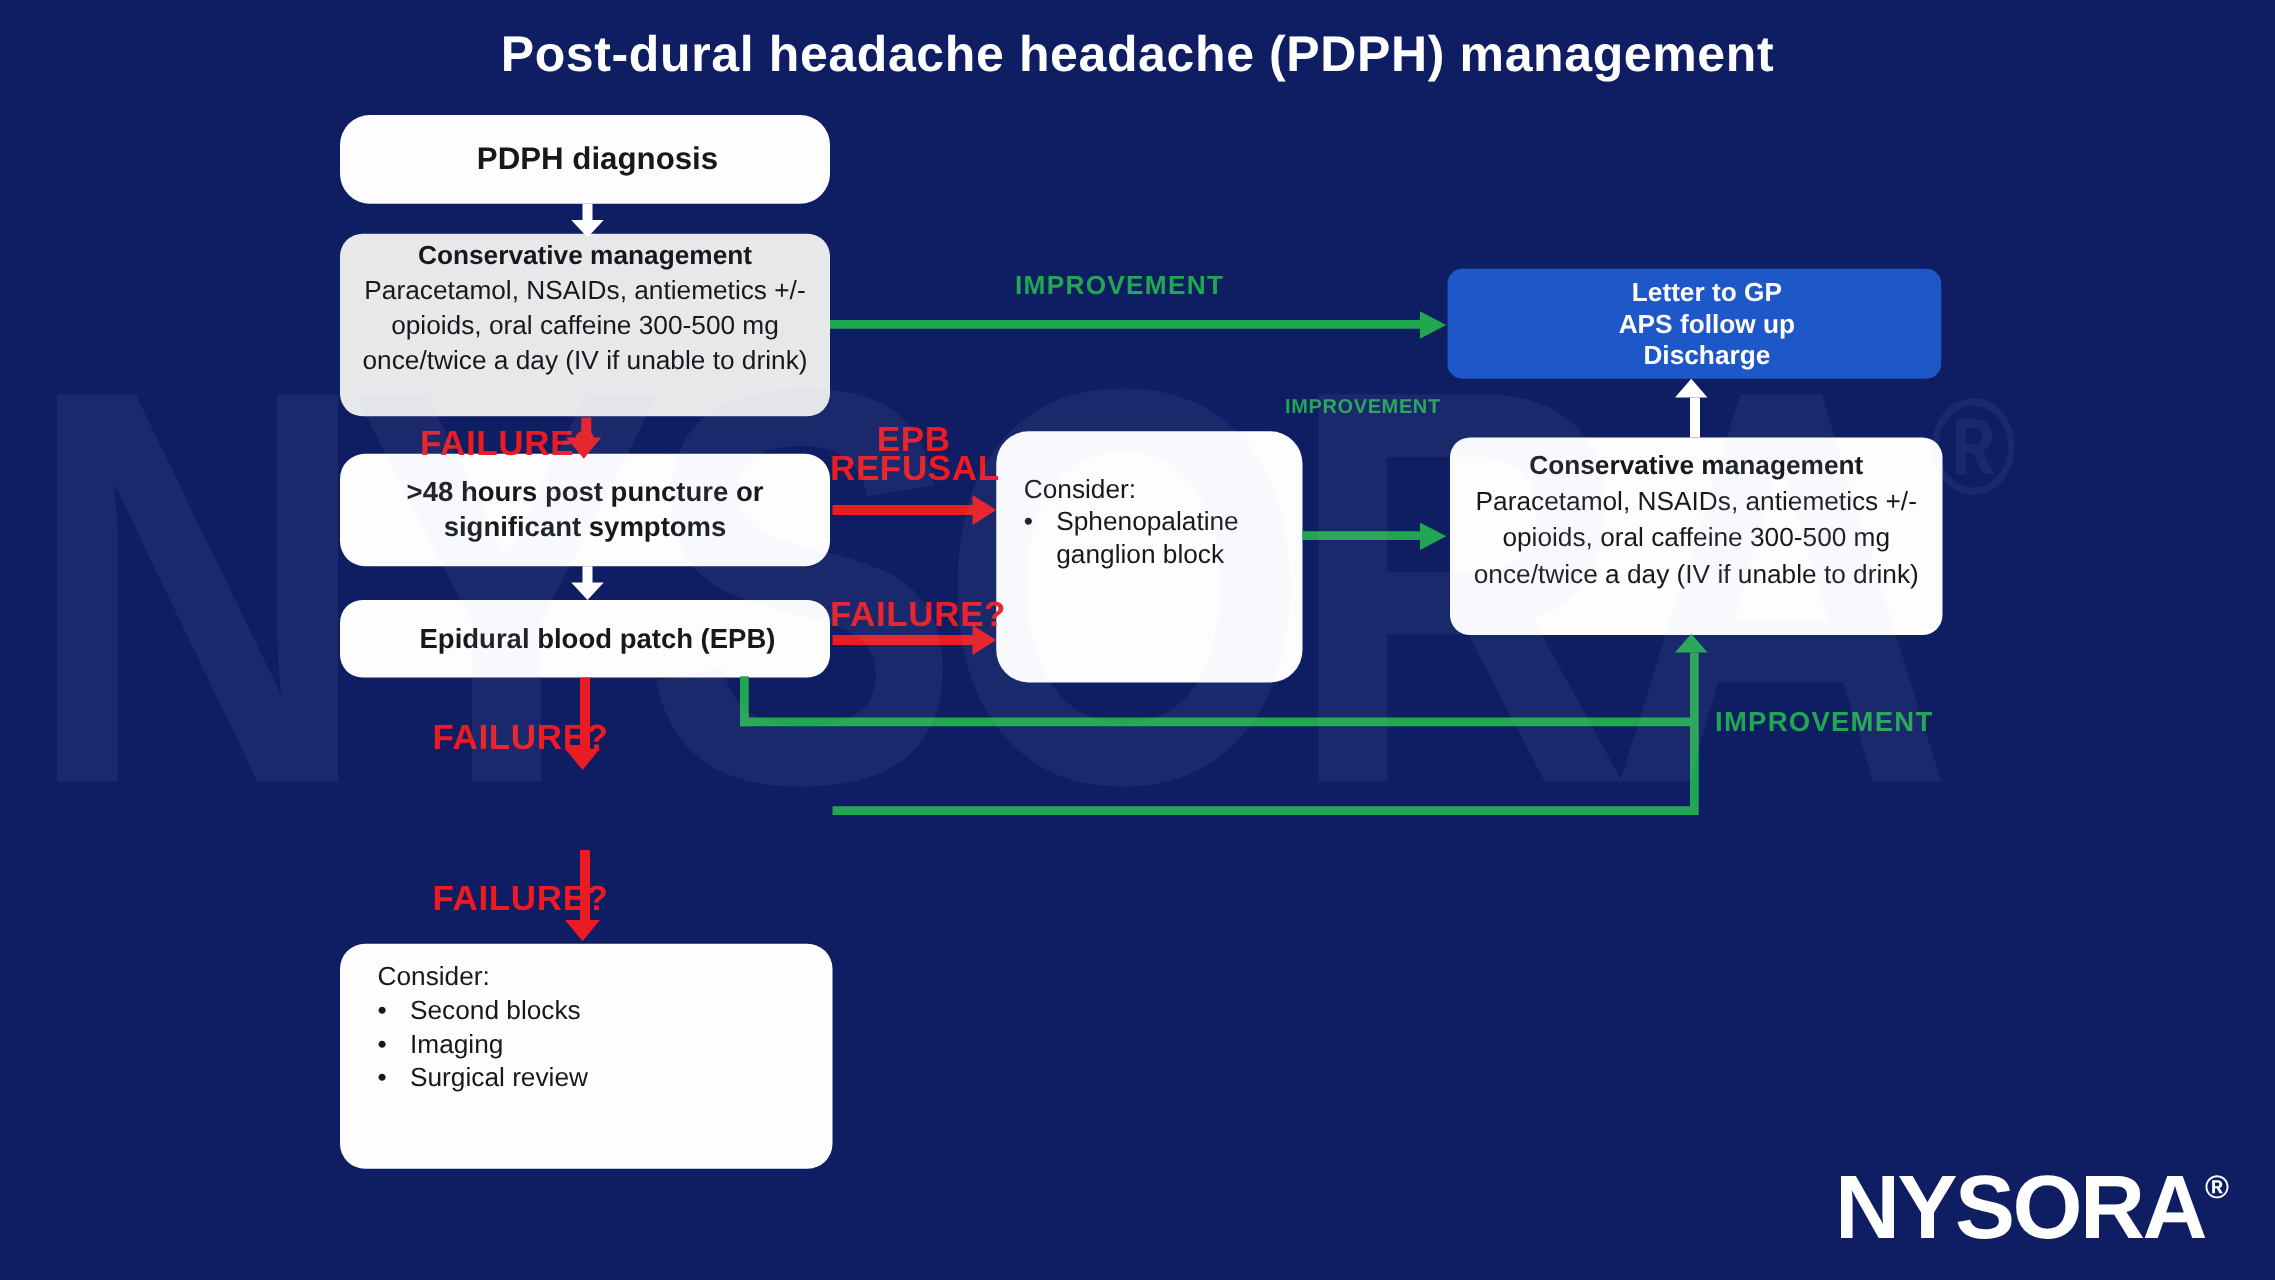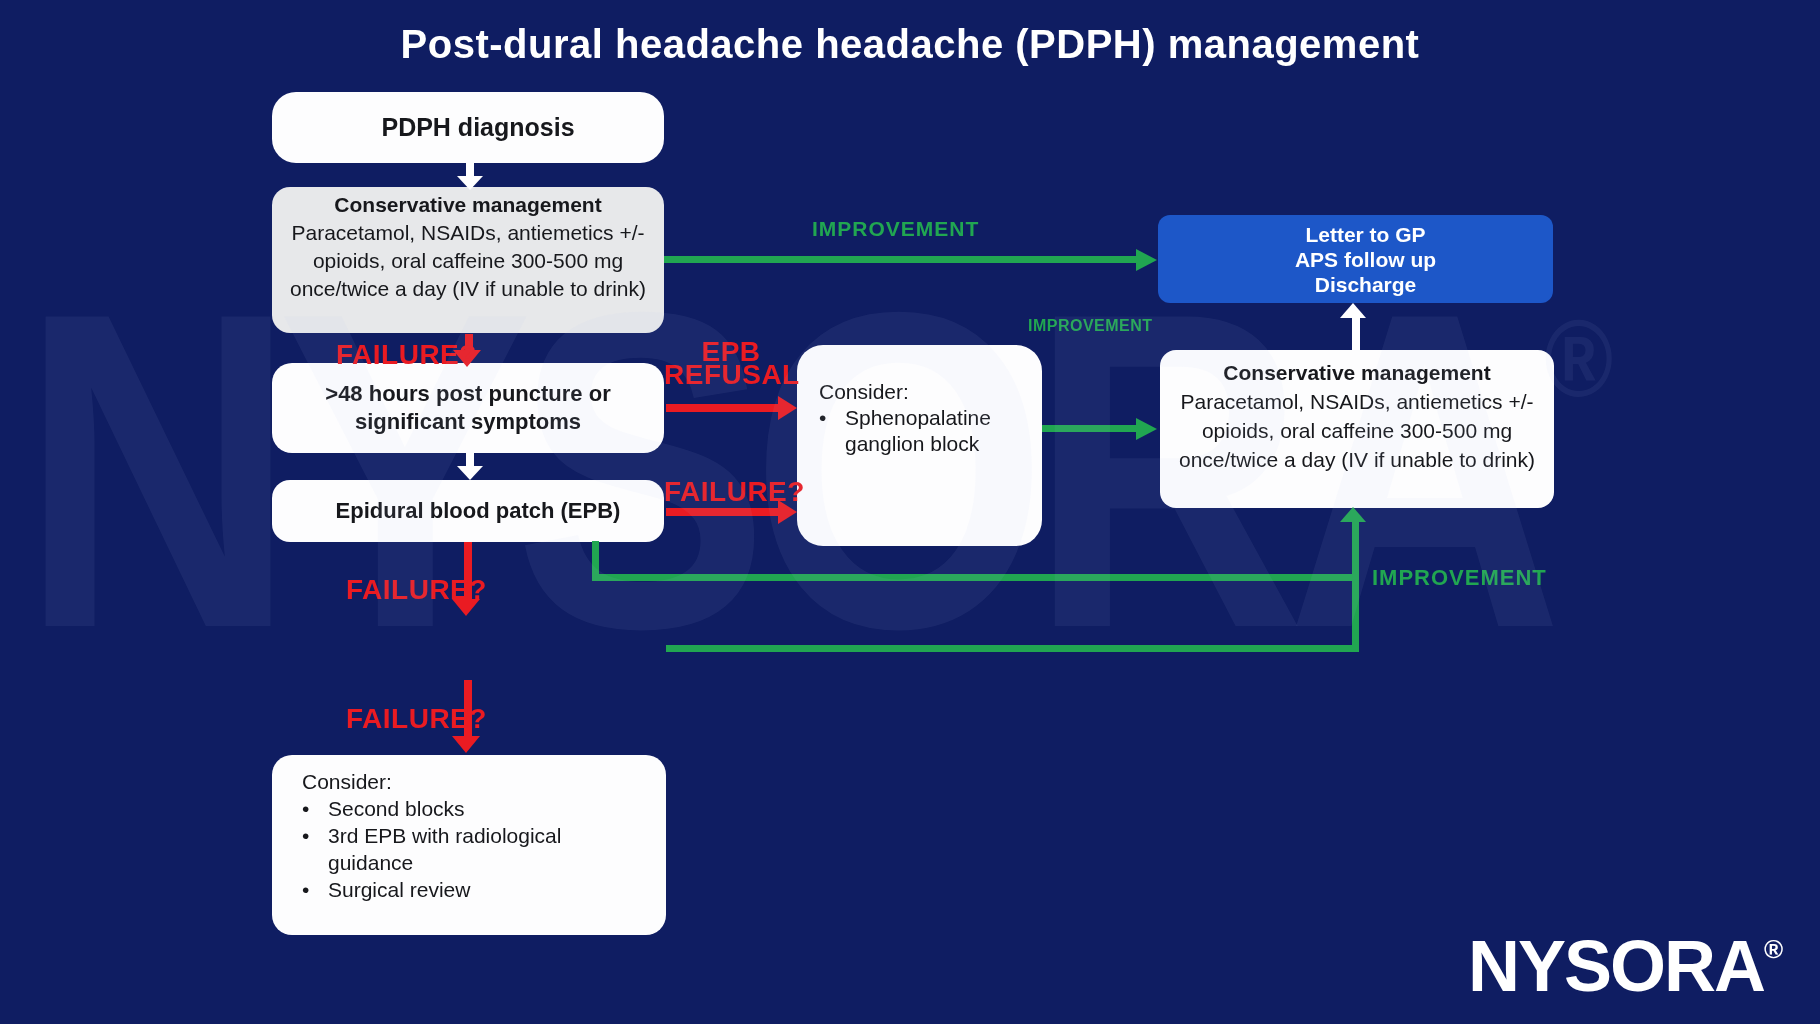--- a/index.html
+++ b/index.html
@@ -94,21 +94,21 @@
     <span>Epidural blood patch (EPB)</span>
   </div>
 
 
   <div class="box white" id="b-consider-bottom">
     <div>Consider:</div>
     <div class="bullet">
         <span>Second blocks</span>
       </div>
     <div class="bullet">
-        <span>3rd EPB with radiological guidance</span>
+        <span>Imaging</span>
       </div>
     <div class="bullet">
         <span>Surgical review</span>
       </div>
   </div>
 
   <div class="box white" id="b-consider-mid">
     <div>Consider:</div>
     <div class="bullet">
         <span>Sphenopalatine ganglion block</span>

